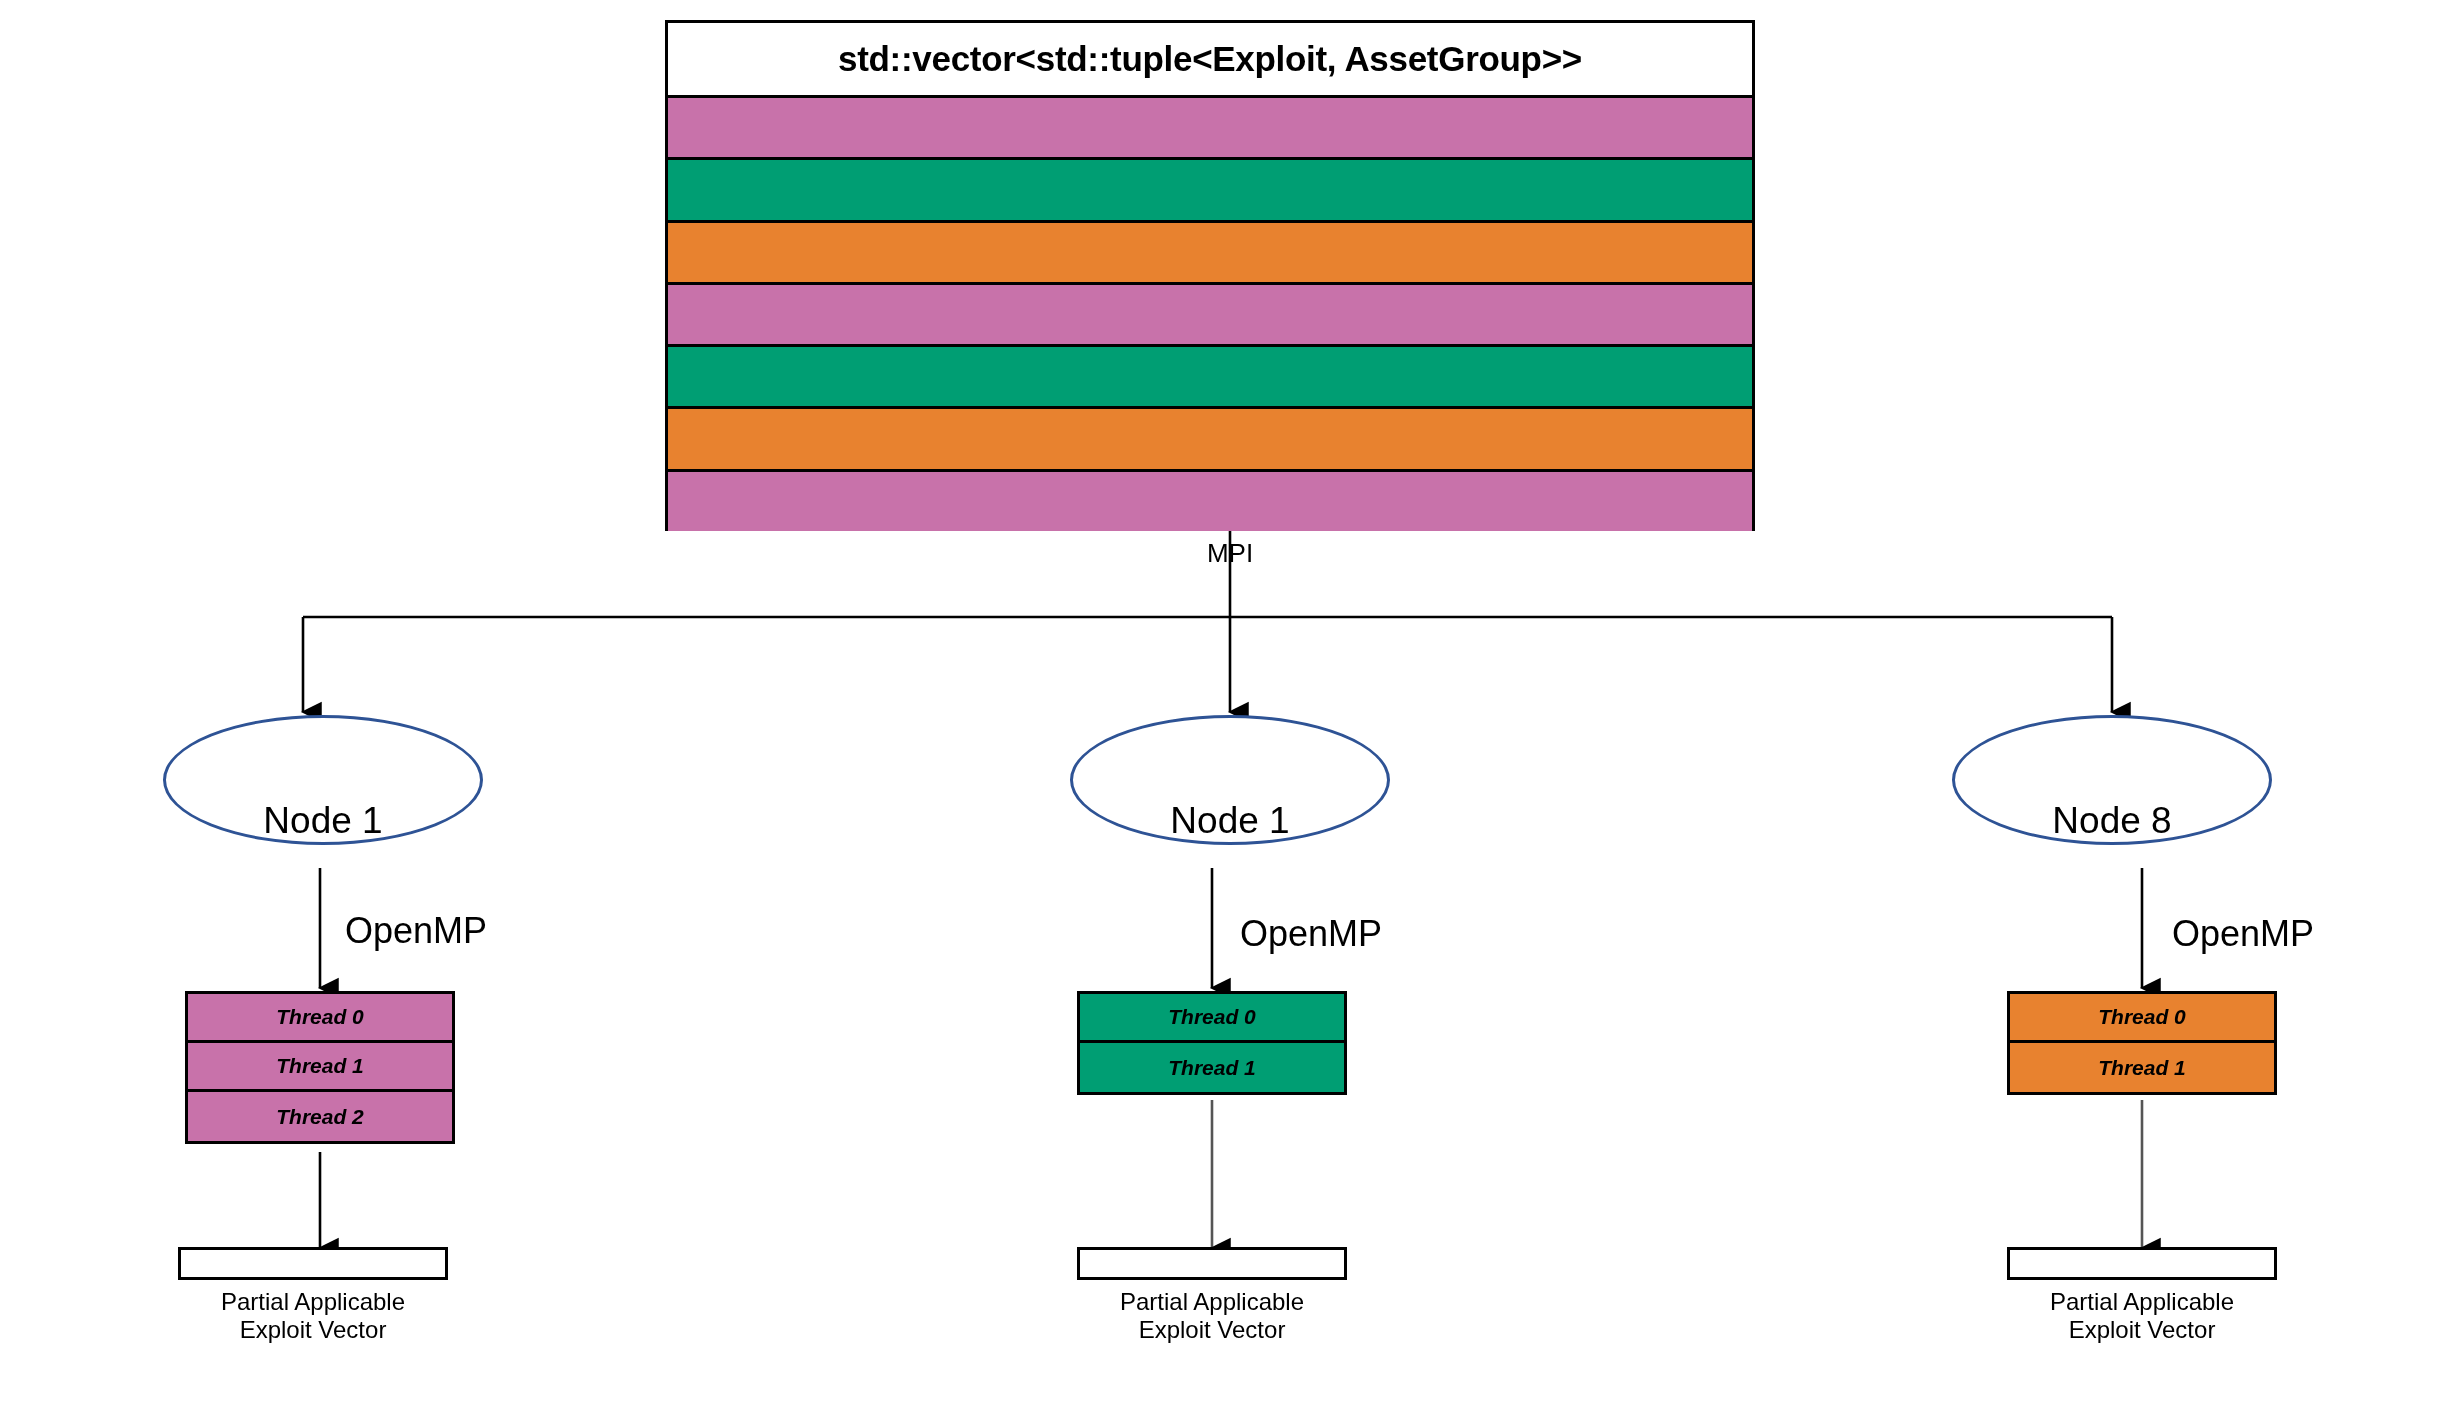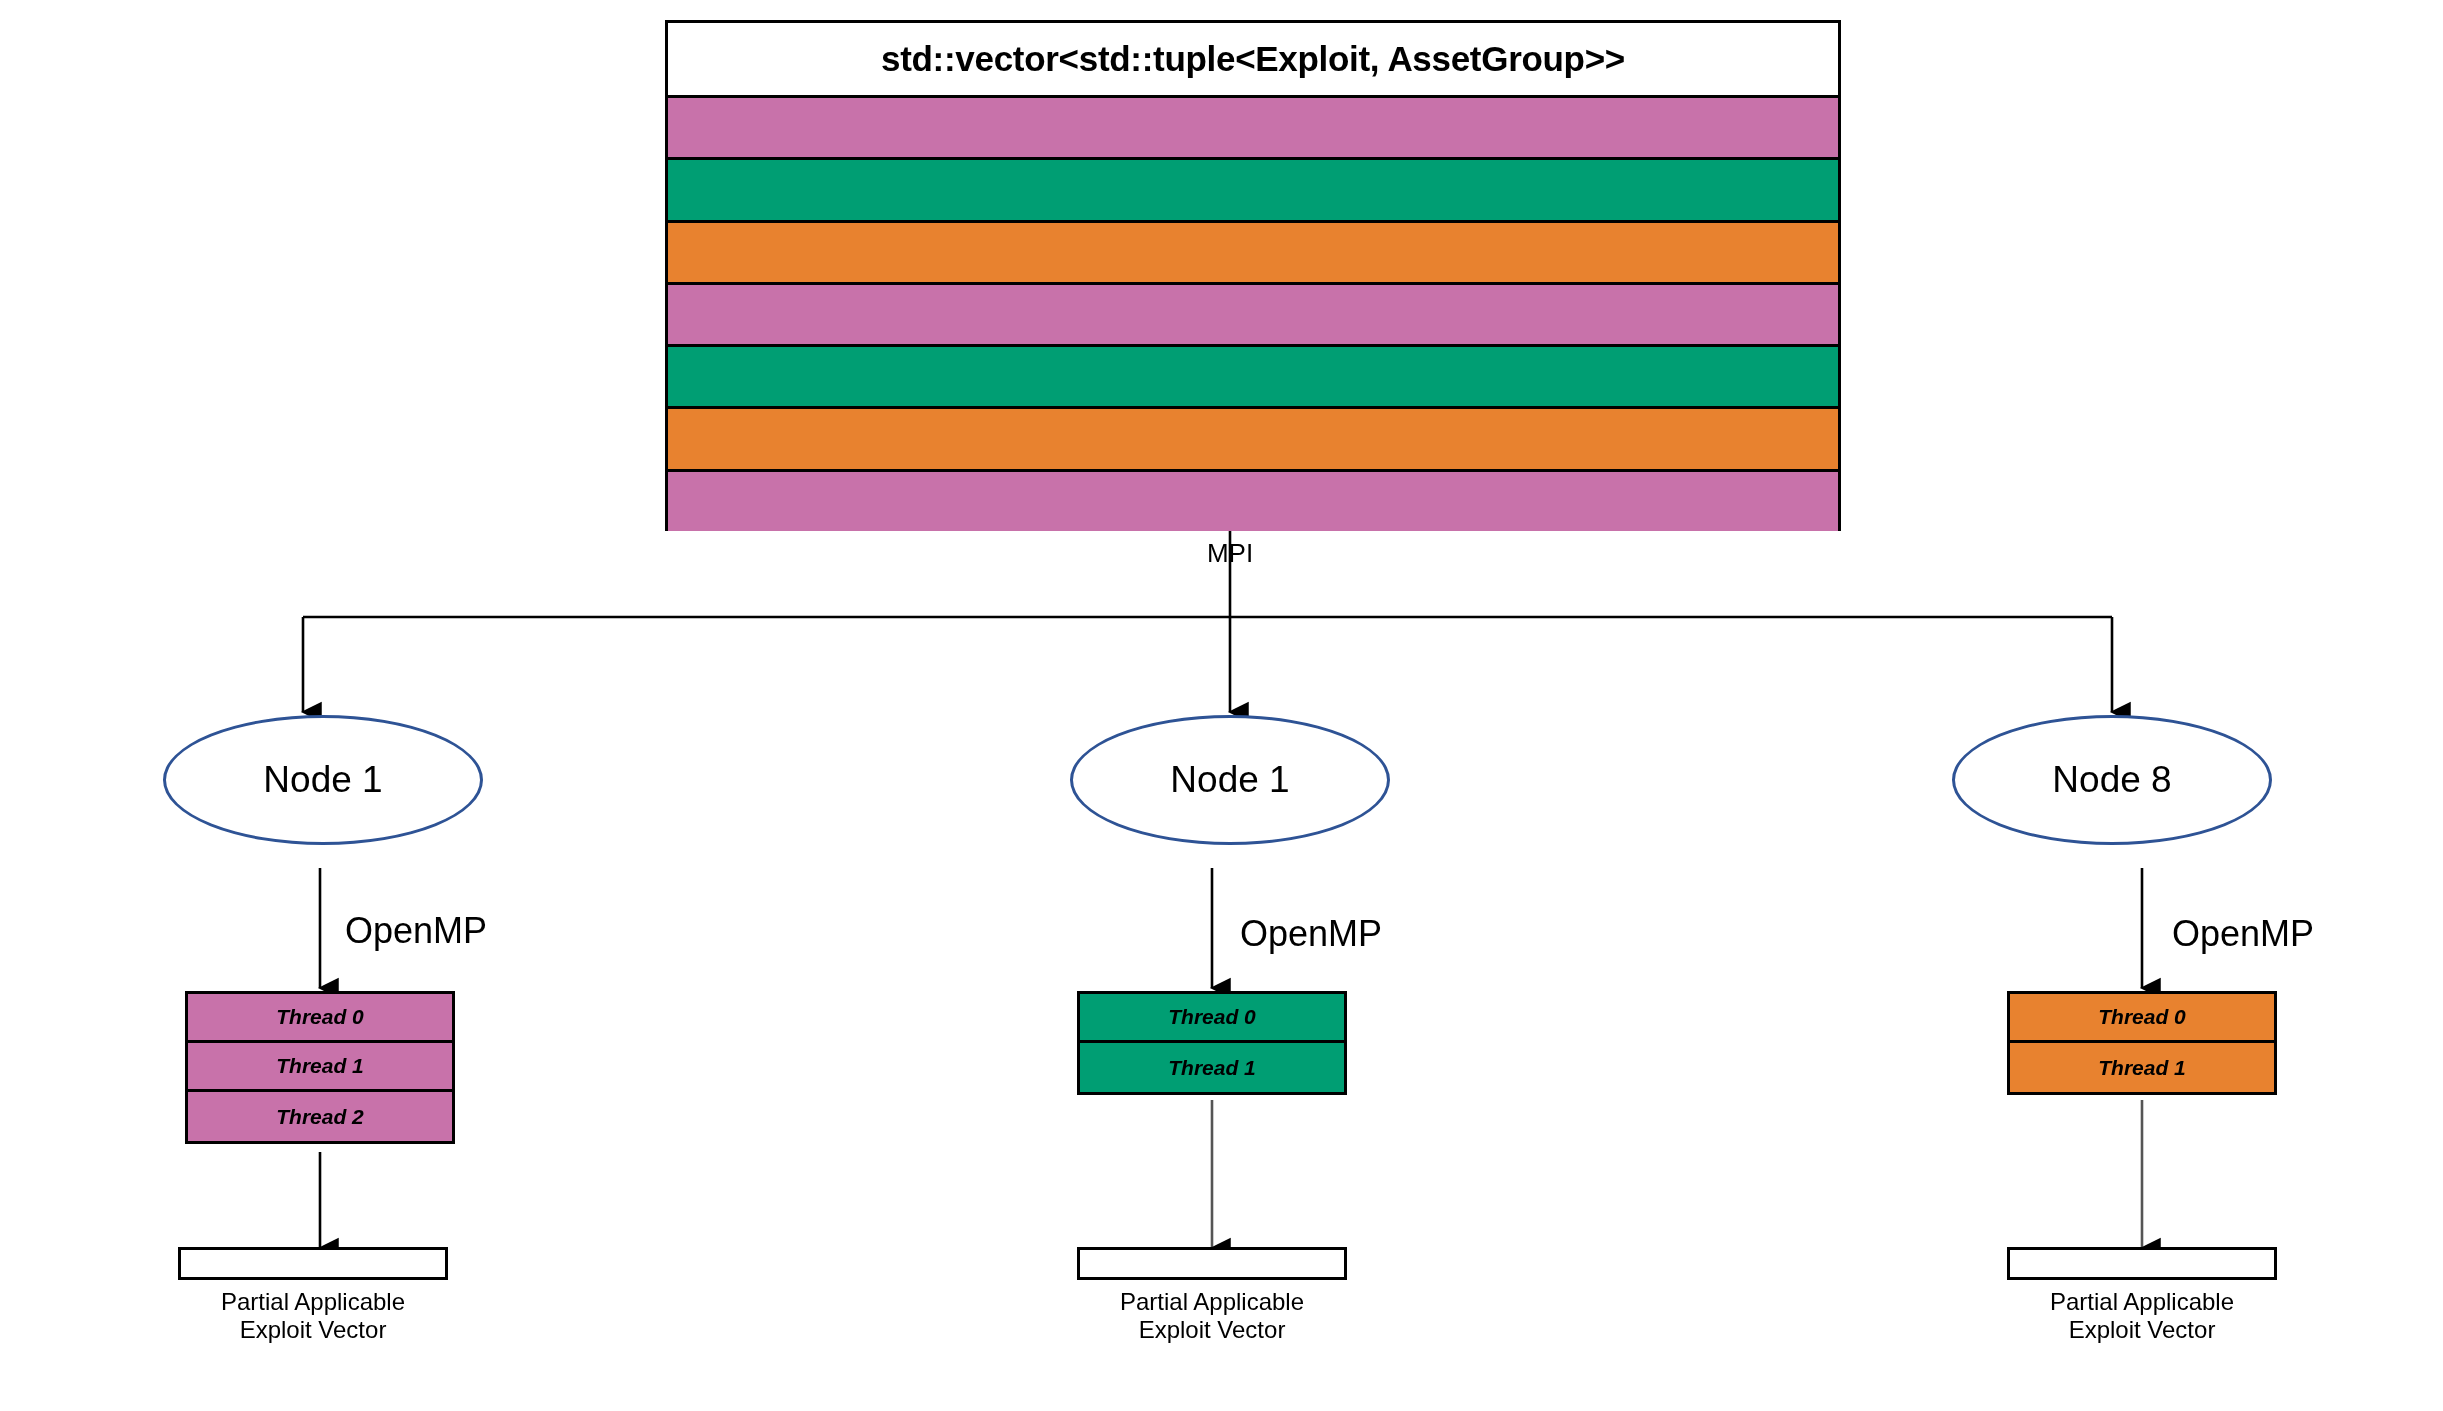--- a/index.html
+++ b/index.html
@@ -17,21 +17,21 @@
     height: 1411px;
     background: #ffffff;
     overflow: hidden;
   }
 
   
   .vector-box {
     position: absolute;
     left: 665px;
     top: 20px;
-    width: 1176px;
+    width: 1090px;
     height: 511px;
     border: 3px solid #000000;
     box-sizing: border-box;
     background: #ffffff;
   }
   .vector-header {
     height: 75px;
     display: flex;
     align-items: center;
     justify-content: center;
@@ -71,21 +71,21 @@
   
   .node-ellipse {
     position: absolute;
     width: 320px;
     height: 130px;
     border: 3px solid #2E5395;
     border-radius: 50%;
     background: #ffffff;
     box-sizing: border-box;
     display: flex;
-    align-items: center;
+    align-items: flex-end;
     justify-content: center;
     font-size: 37px;
     white-space: nowrap;
   }
 
   
   .thread-stack {
     position: absolute;
     width: 270px;
     border: 3px solid #000000;

